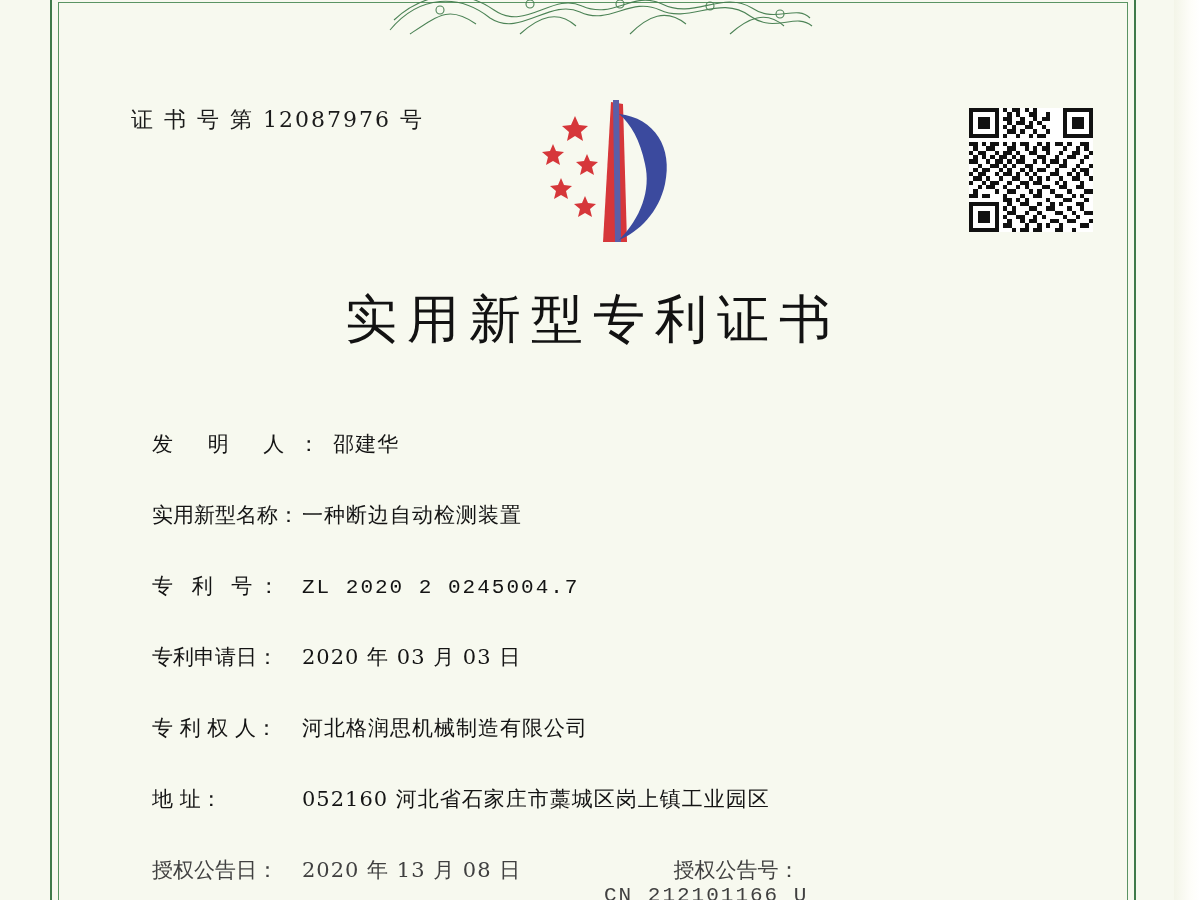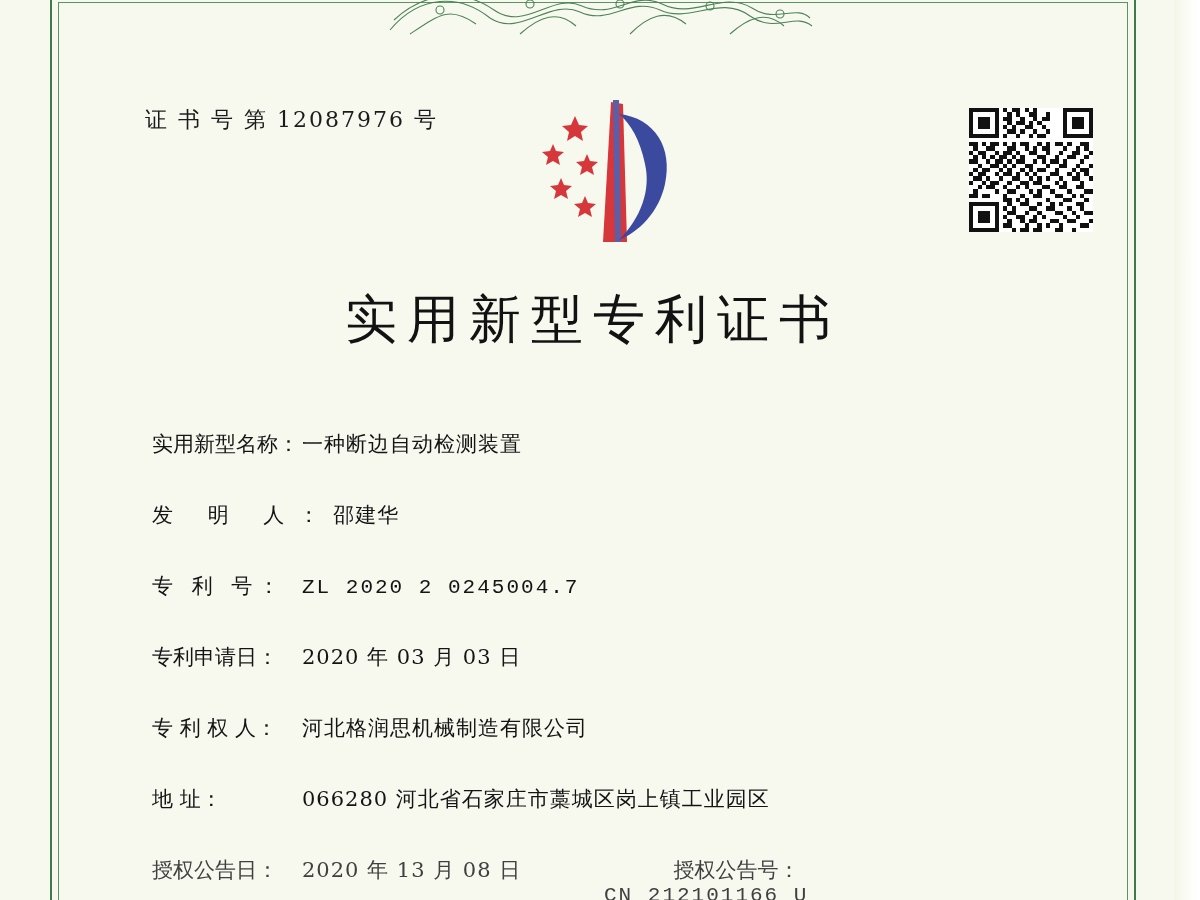--- a/index.html
+++ b/index.html
@@ -81,21 +81,21 @@
     position: absolute;
     left: 515px;
     top: 92px;
     width: 180px;
     height: 160px;
     z-index: 3;
   }
 
   .cert-number {
     position: absolute;
-    left: 145px;
+    left: 131px;
     top: 105px;
     font-family: "DejaVu Serif", "Liberation Serif", serif;
     font-size: 22px;
     letter-spacing: 2px;
     color: #1b1b1b;
     white-space: nowrap;
     z-index: 3;
   }
 
   .main-title {
@@ -404,47 +404,47 @@
         <rect x="20" y="28" width="2" height="1"></rect>
       <rect x="24" y="28" width="1" height="1"></rect>
     </g>
   </svg>
 
   <div class="main-title">实用新型专利证书</div>
 
   <div class="fields">
 
     <div class="field-row">
+      <span class="field-label sp1">发  明  人：</span>
+      <span class="field-value">邵建华</span>
+    </div>
+
+    <div class="field-row">
       <span class="field-label sp4">实用新型名称：</span>
       <span class="field-value">一种断边自动检测装置</span>
     </div>
 
     <div class="field-row">
-      <span class="field-label sp1">发  明  人：</span>
-      <span class="field-value">邵建华</span>
-    </div>
-
-    <div class="field-row">
       <span class="field-label sp3">专   利   号：</span>
       <span class="field-value mono-ish">ZL 2020 2 0245004.7</span>
     </div>
 
     <div class="field-row">
       <span class="field-label sp4">专利申请日：</span>
       <span class="field-value">2020 年 03 月 03 日</span>
     </div>
 
     <div class="field-row">
       <span class="field-label sp4">专 利 权 人：</span>
       <span class="field-value">河北格润思机械制造有限公司</span>
     </div>
 
     <div class="field-row">
       <span class="field-label sp4">地        址：</span>
-      <span class="field-value">066280  河北省石家庄市藁城区岗上镇工业园区</span>
+      <span class="field-value">052160  河北省石家庄市藁城区岗上镇工业园区</span>
     </div>
 
     <div class="row-split">
       <span class="cell-a">
         <span class="field-label sp4">授权公告日：</span>
         <span class="field-value">2020 年 13 月 08 日</span>
       </span>
       <span class="cell-b">
         <span class="field-label sp4">授权公告号：</span>
         <span class="field-value mono-ish">CN 212101166 U</span>

